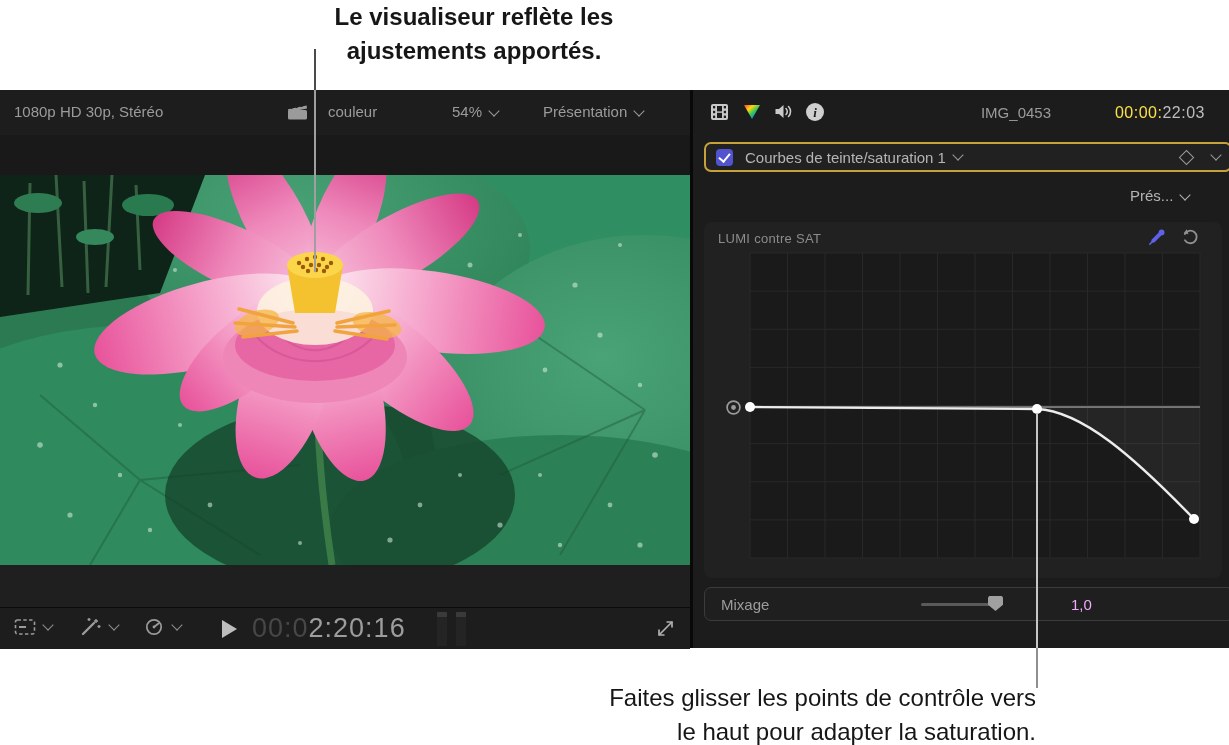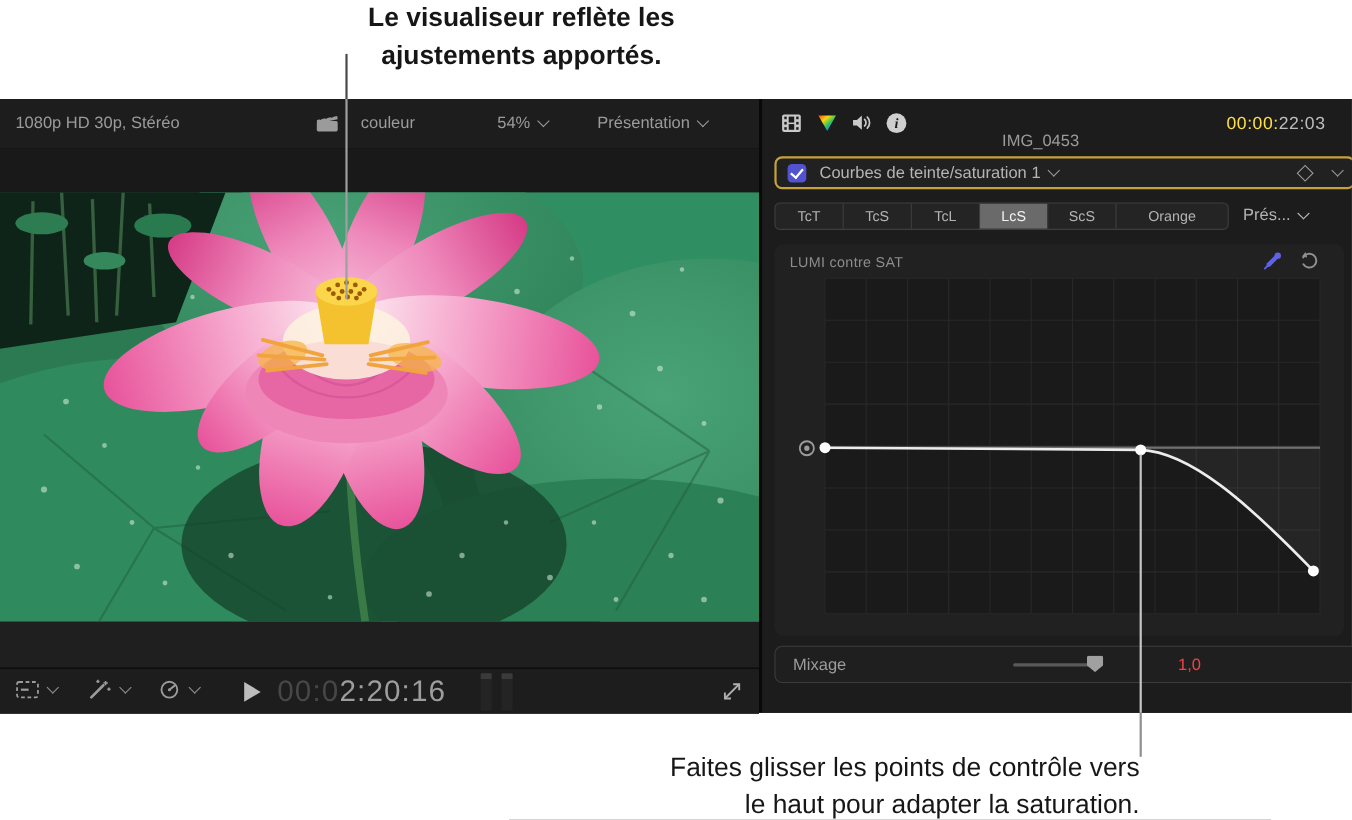--- a/index.html
+++ b/index.html
@@ -260,42 +260,34 @@
           <path d="M1.5,6 h3.5 l4.5,-4 v13 l-4.5,-4 h-3.5 z" fill="#c9c9c9"></path>
           <path d="M12,5.5 a4.2,4.2 0 0 1 0,6 M14.5,3.5 a7.2,7.2 0 0 1 0,10" stroke="#c9c9c9" stroke-width="1.6" fill="none" stroke-linecap="round"></path>
         </svg>
       </span>
       <span class="abs icnbtn" style="left:112px;top:12px;">
         <svg width="20" height="20" viewBox="0 0 20 20">
           <circle cx="10" cy="10" r="9" fill="#cfcfcf"></circle>
           <text x="10" y="14.5" text-anchor="middle" font-family="Liberation Serif, serif" font-style="italic" font-weight="bold" font-size="13" fill="#1c1c1c">i</text>
         </svg>
       </span>
-      <span class="abs" style="left:218px;top:14px;width:140px;text-align:left;font-size:15px;color:#9b9b9b;margin-top:16px;">IMG_0453</span>
+      <span class="abs" style="left:218px;top:14px;width:140px;text-align:right;font-size:15px;color:#9b9b9b;">IMG_0453</span>
       <span class="abs" style="right:24px;top:14px;font-size:16px;letter-spacing:0.5px;white-space:nowrap;"><span style="color:#fde047;">00:00:</span><span style="color:#bdbdbd;">22:03</span></span>
 
       <div class="abs" style="left:11px;top:52px;width:504px;height:26px;border:2px solid #c7a23b;border-radius:7px;background:#212121;display:flex;align-items:center;padding:0 10px;box-sizing:content-box;">
         <span style="width:17px;height:17px;background:#5153cf;border-radius:4px;display:inline-flex;align-items:center;justify-content:center;">
           <span style="width:5px;height:9px;border-right:2px solid #fff;border-bottom:2px solid #fff;transform:rotate(40deg);margin-top:-2px;"></span>
         </span>
         <span style="margin-left:12px;font-size:15px;color:#b5b5b5;">Courbes de teinte/saturation 1</span>
         <span class="chev" style="color:#9a9a9a;"></span>
         <span style="flex:1;"></span>
         <span class="diamond"></span>
         <span class="chev" style="color:#9a9a9a;margin-left:20px;"></span>
       </div>
 
-      <div class="abs seggroup" style="left:11px;top:94px;">
-        <span class="seg">TcT</span>
-        <span class="seg">TcS</span>
-        <span class="seg">TcL</span>
-        <span class="seg selected">LcS</span>
-        <span class="seg">ScS</span>
-        <span class="seg seg-orange">Orange</span>
-      </div>
       <span class="abs tbtext" style="left:437px;top:97px;color:#b3b3b3;"><span>Prés...</span><span class="chev"></span></span>
 
       <div class="abs" style="left:11px;top:132px;width:518px;height:356px;background:#212121;border-radius:8px;">
         <span class="abs" style="left:14px;top:9px;font-size:13px;letter-spacing:0.3px;color:#8c8c8c;">LUMI contre SAT</span>
         <span class="abs icnbtn" style="left:443px;top:5px;">
           <svg width="20" height="20" viewBox="0 0 20 20">
             <circle cx="14.6" cy="5.4" r="2.9" fill="#5f62e8"></circle>
             <path d="M3.5,16.5 L4.8,12.4 L12,5.2 L14.8,8 L7.6,15.2 Z" fill="#5f62e8"></path>
             <path d="M2.8,17.2 L4.2,15.8" stroke="#5f62e8" stroke-width="1.6" stroke-linecap="round"></path>
           </svg>
@@ -344,21 +336,21 @@
             <circle cx="0" cy="154" r="5" fill="#ffffff"></circle>
             <circle cx="287" cy="156" r="5" fill="#ffffff"></circle>
             <circle cx="444" cy="266" r="5" fill="#ffffff"></circle>
           </svg>
       </div>
 
       <div class="abs" style="left:11px;top:497px;width:505px;height:32px;border:1px solid #3c3c3c;border-radius:7px;background:#1f1f1f;padding-left:23px;">
         <span class="abs" style="left:16px;top:8px;font-size:15px;color:#9c9c9c;">Mixage</span>
         <span class="abs" style="left:216px;top:15px;width:80px;height:3px;background:#5a5a5a;border-radius:2px;"></span>
         <span class="abs" style="left:283px;top:8px;width:15px;height:15px;background:#a0a0a0;clip-path:polygon(8% 0,92% 0,100% 10%,100% 58%,50% 100%,0 58%,0 10%);"></span>
-        <span class="abs" style="left:366px;top:8px;font-size:15px;color:#ef4444;">1,0</span>
+        <span class="abs" style="left:366px;top:8px;font-size:15px;color:#f0abfc;">1,0</span>
       </div>
     </div>
   </div>
 
   <div class="abs" style="left:314px;top:90px;width:2px;height:182px;background:#9f9f9f;z-index:30;"></div>
 
   <div class="abs" style="left:1036px;top:413px;width:2px;height:235px;background:#c6c6c6;z-index:30;"></div>
   <div class="abs" style="left:1036px;top:648px;width:2px;height:40px;background:#8f8f8f;z-index:30;"></div>
 
   <div class="abs callout" style="left:430px;top:681px;width:606px;text-align:right;">

